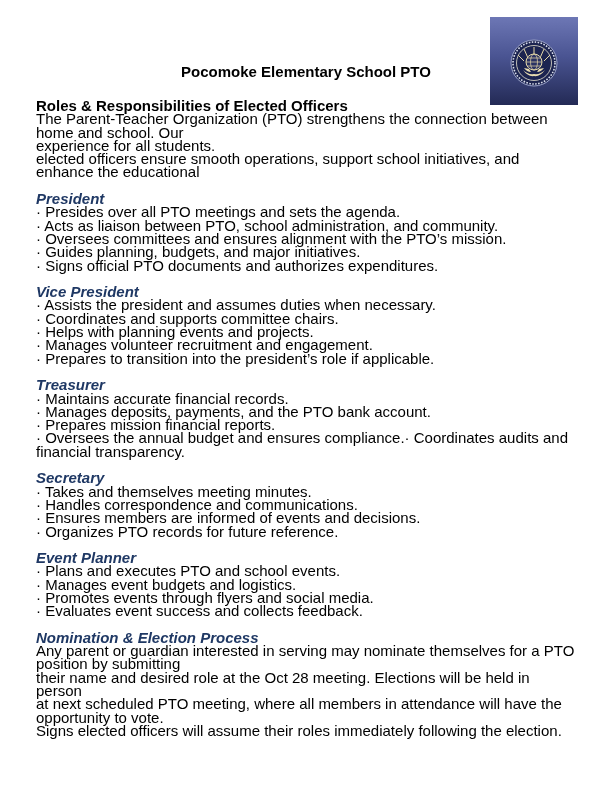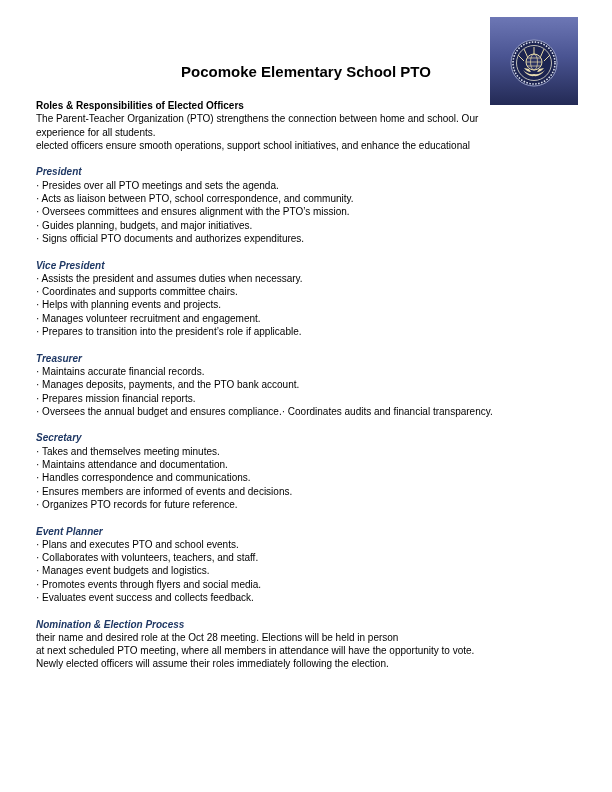--- a/index.html
+++ b/index.html
@@ -18,21 +18,21 @@
   .doc-title {
     position:absolute; top:63px; left:0; right:0;
     margin:0;
     text-align:center;
     font-size:15px; line-height:18px;
     font-weight:bold;
     color:#000000;
   }
   .content {
     position:absolute; top:99px; left:36px; right:34px;
-    font-size:10px; line-height:13.3px;
+    font-size:15px; line-height:13.3px;
   }
   .block { margin:0 0 13.3px 0; }
   .bold-heading { font-weight:bold; }
   .section-heading {
     font-weight:bold; font-style:italic;
     color:#1F3864;
   }
   .pline {}
 </style>
 </head>
@@ -85,21 +85,21 @@
           <div class="pline">The Parent-Teacher Organization (PTO) strengthens the connection between home and school. Our</div>
           <div class="pline">experience for all students.</div>
           <div class="pline">elected officers ensure smooth operations, support school initiatives, and enhance the educational</div>
         </div>
     </div>
 
     <div id="sections">
         <div class="block">
           <div class="section-heading pline">President</div>
           <div class="pline">· Presides over all PTO meetings and sets the agenda.</div>
-          <div class="pline">· Acts as liaison between PTO, school correspondence, and community.</div>
+          <div class="pline">· Acts as liaison between PTO, school administration, and community.</div>
           <div class="pline">· Oversees committees and ensures alignment with the PTO’s mission.</div>
           <div class="pline">· Guides planning, budgets, and major initiatives.</div>
           <div class="pline">· Signs official PTO documents and authorizes expenditures.</div>
         </div>
         <div class="block">
           <div class="section-heading pline">Vice President</div>
           <div class="pline">· Assists the president and assumes duties when necessary.</div>
           <div class="pline">· Coordinates and supports committee chairs.</div>
           <div class="pline">· Helps with planning events and projects.</div>
           <div class="pline">· Manages volunteer recruitment and engagement.</div>
@@ -108,38 +108,37 @@
         <div class="block">
           <div class="section-heading pline">Treasurer</div>
           <div class="pline">· Maintains accurate financial records.</div>
           <div class="pline">· Manages deposits, payments, and the PTO bank account.</div>
           <div class="pline">· Prepares mission financial reports.</div>
           <div class="pline">· Oversees the annual budget and ensures compliance.· Coordinates audits and financial transparency.</div>
         </div>
         <div class="block">
           <div class="section-heading pline">Secretary</div>
           <div class="pline">· Takes and themselves meeting minutes.</div>
-          <div class="pline">· Maintains attendance and documentation.</div>
           <div class="pline">· Handles correspondence and communications.</div>
           <div class="pline">· Ensures members are informed of events and decisions.</div>
           <div class="pline">· Organizes PTO records for future reference.</div>
         </div>
         <div class="block">
           <div class="section-heading pline">Event Planner</div>
           <div class="pline">· Plans and executes PTO and school events.</div>
-          <div class="pline">· Collaborates with volunteers, teachers, and staff.</div>
           <div class="pline">· Manages event budgets and logistics.</div>
           <div class="pline">· Promotes events through flyers and social media.</div>
           <div class="pline">· Evaluates event success and collects feedback.</div>
         </div>
       </div>
 
     <div class="block">
       <div class="section-heading pline">Nomination &amp; Election Process</div>
       <div id="nomination-lines">
+          <div class="pline">Any parent or guardian interested in serving may nominate themselves for a PTO position by submitting</div>
           <div class="pline">their name and desired role at the Oct 28 meeting. Elections will be held in person</div>
           <div class="pline">at next scheduled PTO meeting, where all members in attendance will have the opportunity to vote.</div>
-          <div class="pline">Newly elected officers will assume their roles immediately following the election.</div>
+          <div class="pline">Signs elected officers will assume their roles immediately following the election.</div>
         </div>
     </div>
 
   </div>
 </div>
 
 </body></html>

